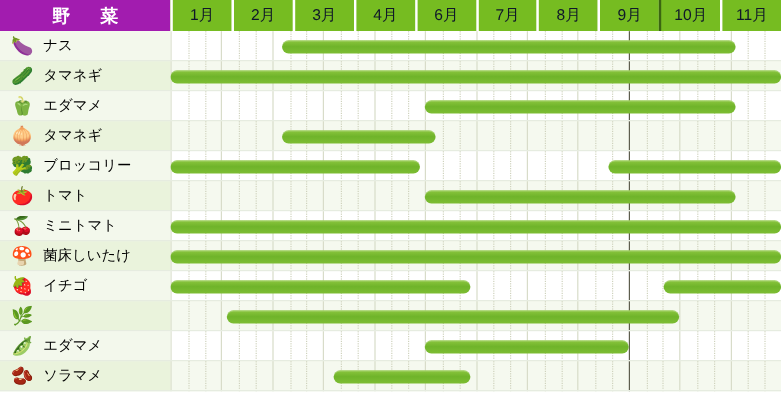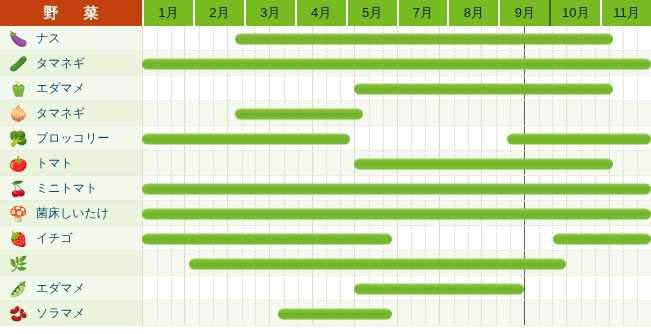--- a/index.html
+++ b/index.html
@@ -7,21 +7,21 @@
     width: 651px; height: 334px;
     font-family: "Liberation Sans", "DejaVu Sans", sans-serif;
     background: #ffffff;
     overflow: hidden;
   }
   .calendar { position: relative; width: 651px; height: 334px; }
 
   
   .header { display: flex; height: 26px; width: 651px; }
   .header .label-cell {
-    width: 142px; background: #c2410c;
+    width: 142px; background: #a21caf;
     color: #ffffff; font-size: 15px; font-weight: bold;
     display: flex; align-items: center; justify-content: center;
     letter-spacing: 5px; text-indent: 5px;
   }
   .header .months { display: flex; flex: 1; }
   .header .month {
     flex: 1; background: #76bc21; color: #0f172a;
     font-size: 13px; display: flex; align-items: center; justify-content: center;
     border-left: 2px solid #ffffff;
   }
@@ -42,21 +42,21 @@
   }
   .row.even .label-cell { background: #f3f8ec; }
   .row.odd  .label-cell { background: #eaf3dc; }
 
   .veg-icon {
     width: 22px; height: 20px; flex: 0 0 22px;
     display: flex; align-items: center; justify-content: center;
     font-size: 15px; line-height: 1;
   }
   .veg-name {
-    font-size: 12px; color: #0c4a6e; margin-left: 6px;
+    font-size: 12px; color: #000000; margin-left: 6px;
     white-space: nowrap;
   }
 
   
   .grid-area {
     flex: 1; position: relative; height: 25px;
   }
   .row.even .grid-area { background: #ffffff; }
   .row.odd  .grid-area { background: #f5f9ef; }
 
@@ -87,21 +87,21 @@
 
 <div class="calendar">
 
   <div class="header">
     <div class="label-cell">野　菜</div>
     <div class="months">
         <div class="month">1月</div>
         <div class="month">2月</div>
         <div class="month">3月</div>
         <div class="month">4月</div>
-        <div class="month">5月</div>
+        <div class="month">6月</div>
         <div class="month">7月</div>
         <div class="month">8月</div>
         <div class="month">9月</div>
         <div class="month sep">10月</div>
         <div class="month">11月</div>
       </div>
   </div>
 
   <div class="body">
       <div class="row even">

